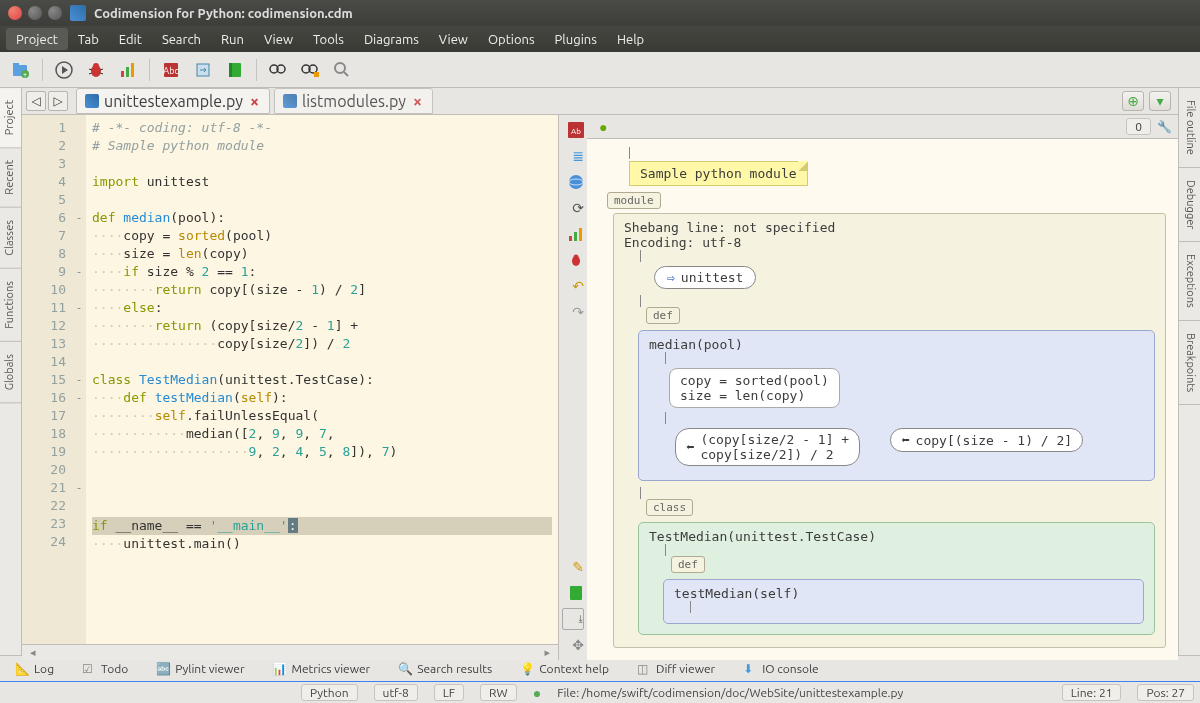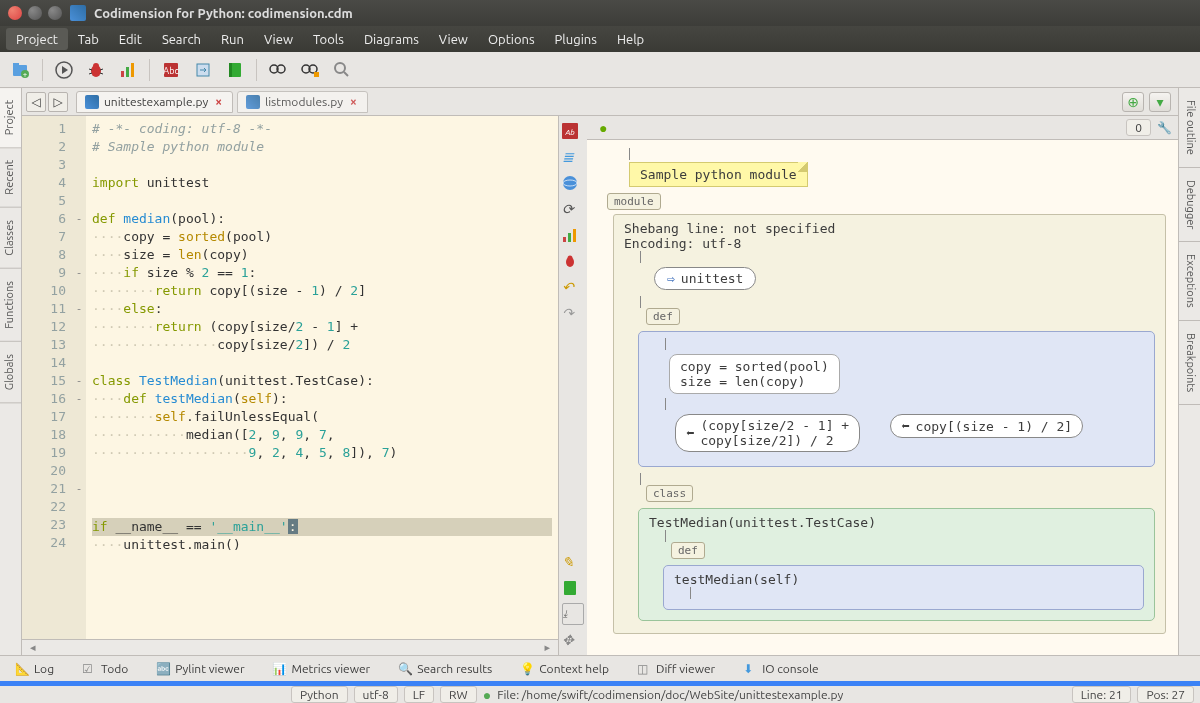--- a/index.html
+++ b/index.html
@@ -20,21 +20,21 @@
 .tb-sep { width: 1px; height: 22px; background: #c8c4c0; margin: 0 4px; }
 .main-area { display: flex; height: calc(703px - 26px - 26px - 36px - 26px - 22px); }
 .left-tabs { width: 22px; background: #ebe9e6; border-right: 1px solid #c0bcb8; display: flex; flex-direction: column; }
 .left-tab { writing-mode: vertical-rl; transform: rotate(180deg); padding: 12px 3px; font-size: 11px; color: #555; cursor: pointer; border-top: 1px solid #c0bcb8; text-align: center; }
 .left-tab.active { background: #f5f3f0; }
 .right-tabs { width: 22px; background: #ebe9e6; border-left: 1px solid #c0bcb8; display: flex; flex-direction: column; }
 .right-tab { writing-mode: vertical-rl; padding: 12px 3px; font-size: 11px; color: #555; cursor: pointer; border-bottom: 1px solid #c0bcb8; text-align: center; }
 .center { flex: 1; display: flex; flex-direction: column; }
 .tab-bar { height: 28px; background: #e8e6e3; border-bottom: 1px solid #c0bcb8; display: flex; align-items: center; padding: 0 4px; gap: 2px; }
 .nav-btn { width: 20px; height: 20px; display: flex; align-items: center; justify-content: center; border: 1px solid #b8b4b0; border-radius: 2px; background: #f0eee8; cursor: pointer; font-size: 12px; }
-.file-tab { display: flex; align-items: center; padding: 3px 8px; gap: 5px; background: #f5f3f0; border: 1px solid #c0bcb8; border-radius: 3px 3px 0 0; font-size: 12px; cursor: pointer; }
+.file-tab { display: flex; align-items: center; padding: 3px 8px; gap: 5px; background: #f5f3f0; border: 1px solid #c0bcb8; border-radius: 3px 3px 0 0; font-size: 16px; cursor: pointer; }
 .file-tab.inactive { opacity: 0.85; }
 .tab-icon { width: 14px; height: 14px; background: linear-gradient(45deg, #4a90d9, #2e6da4); border-radius: 2px; }
 .close-x { color: #c44; font-weight: bold; cursor: pointer; padding: 0 2px; }
 .tab-spacer { flex: 1; }
 .zoom-btn { width: 22px; height: 20px; border: 1px solid #b8b4b0; border-radius: 3px; background: linear-gradient(#f5f3f0,#e0ddd8); display: flex; align-items: center; justify-content: center; cursor: pointer; font-size: 14px; margin-right: 3px;}
 .editor-area { flex: 1; display: flex; }
 
 .code-panel { width: 537px; display: flex; flex-direction: column; border-right: 1px solid #c0bcb8; }
 .code-body { flex: 1; display: flex; background: #fdf6e3; overflow: hidden; font-family: "DejaVu Sans Mono", monospace; font-size: 13px; }
 .gutter { width: 50px; background: #eee8d5; color: #93a1a1; text-align: right; padding: 4px 6px 0 0; line-height: 18px; }
@@ -48,21 +48,21 @@
 .fn { color: #268bd2; }
 .tn { color: #268bd2; }
 .st { color: #2aa198; }
 .nu { color: #2aa198; }
 .ws { color: #d0cab4; }
 .cur { background: #657b83; color:#fdf6e3; padding:0 1px; }
 .h-scroll { height: 16px; background: #ebe9e6; border-top: 1px solid #c0bcb8; display: flex; align-items: center; padding: 0 4px; color:#888; justify-content: space-between; }
 .scroll-arrow { font-size:11px; padding:0 4px; cursor:pointer; }
 
 .diagram-toolbar { width: 28px; background: #e8e6e3; display: flex; flex-direction: column; align-items: center; padding: 4px 0; gap: 4px; }
-.dt-btn { width: 22px; height: 22px; display: flex; align-items: center; justify-content: flex-start; cursor: pointer; border-radius: 2px; font-size: 14px; font-style: italic; }
+.dt-btn { width: 22px; height: 22px; display: flex; align-items: center; justify-content: flex-end; cursor: pointer; border-radius: 2px; font-size: 14px; }
 
 .diagram-panel { flex: 1; display: flex; flex-direction: column; }
 .diagram-header { height: 24px; display: flex; align-items: center; justify-content: flex-end; padding: 0 6px; gap: 6px; background: #e8e6e3; border-bottom: 1px solid #c0bcb8; font-size:12px; }
 .diagram-canvas { flex: 1; background: #fffaf0; overflow: auto; padding: 8px 12px; font-family: "DejaVu Sans Mono", monospace; font-size: 13px; position:relative; }
 .module-box { background: #f5f2e0; border: 1px solid #c5c0a8; border-radius: 3px; padding: 6px 10px; margin: 4px 0 4px 14px; }
 .sticky-note { display: inline-block; background: #fff8a8; border: 1px solid #d4ca70; padding: 4px 10px; margin: 2px 0 6px 30px; position: relative; }
 .sticky-note::after { content:''; position:absolute; top:-1px; right:-1px; width:10px; height:10px; background:linear-gradient(135deg,#fff8a8 50%, #d4ca70 50%); }
 .node-keyword { display: inline-block; background: #f5f2e0; border: 1px solid #b0aa90; border-radius: 3px; padding: 1px 6px; font-size: 11px; color: #666; }
 .import-box { display: inline-flex; align-items: center; gap: 6px; background: #fff; border: 1px solid #888; border-radius: 12px; padding: 3px 12px; margin: 4px 0 6px 30px; }
 .import-arrow { color: #4a78c0; font-weight: bold; }
@@ -72,21 +72,21 @@
 .decision { display: inline-block; background: #ffd060; border: 1px solid #c89830; padding: 3px 14px; position:relative; clip-path: polygon(8px 0, calc(100% - 8px) 0, 100% 50%, calc(100% - 8px) 100%, 8px 100%, 0 50%); margin: 6px 0 6px 20px; }
 .return-box { display: inline-flex; align-items: center; gap: 6px; background: #fff; border: 1px solid #888; border-radius: 14px; padding: 3px 10px; margin: 4px 6px; }
 .ret-arrow { font-size: 14px; }
 .branch-row { display:flex; gap:18px; align-items: flex-start; margin-left: 20px; }
 .branch-label { font-size:11px; font-family: sans-serif; color:#888; margin-left: 140px; }
 .flow-line { border-left: 1px solid #888; margin-left: 30px; height: 12px; }
 
 .bottom-tabs { height: 26px; background: #e8e6e3; border-top: 1px solid #c0bcb8; display: flex; align-items: center; padding: 0 6px; gap: 10px; }
 .bottom-tab { display: flex; align-items: center; gap: 5px; padding: 3px 8px; font-size: 12px; cursor: pointer; border: 1px solid transparent; border-radius: 3px; }
 .bt-icon { width: 14px; height: 14px; display: inline-block; }
-.statusbar { height: 22px; background: #e8e6e3; border-top: 5px solid #3b82f6; display: flex; align-items: center; padding: 0 6px; gap: 6px; font-size: 12px; color: #444; }
+.statusbar { height: 22px; background: #e8e6e3; border-top: 1px solid #3b82f6; display: flex; align-items: center; padding: 0 6px; gap: 16px; font-size: 12px; color: #444; }
 .status-seg { padding: 1px 8px; border: 1px solid #c8c4c0; border-radius: 3px; background: #f0eee8; }
 .status-spacer-left { width: 279px; }
 .status-spacer { flex: 1; }
 .ok-dot { color:#5a5; font-size:14px;}
 </style>
 </head>
 <body>
 
 <div class="titlebar">
   <div class="win-btns">
@@ -337,20 +337,21 @@
             <div>Shebang line: not specified</div>
             <div>Encoding: utf-8</div>
             <div class="flow-line" style="margin-left:16px"></div>
             <div class="import-box">
               <span class="import-arrow">⇨</span>
               <span>unittest</span>
             </div>
             <div class="flow-line" style="margin-left:16px"></div>
             <div style="margin-left:22px;"><span class="node-keyword">def</span></div>
             <div class="def-block">
+              <div>median(pool)</div>
               <div class="flow-line" style="margin-left:16px"></div>
               <div class="code-box">
                 <div>copy = sorted(pool)</div>
                 <div>size = len(copy)</div>
               </div>
               <div class="flow-line" style="margin-left:16px"></div>
               <div class="branch-row">
                 <div class="return-box">
                   <span class="ret-arrow">⬅</span>
                   <span><span>(copy[size/2 - 1] +</span><br><span> copy[size/2]) / 2</span></span>

